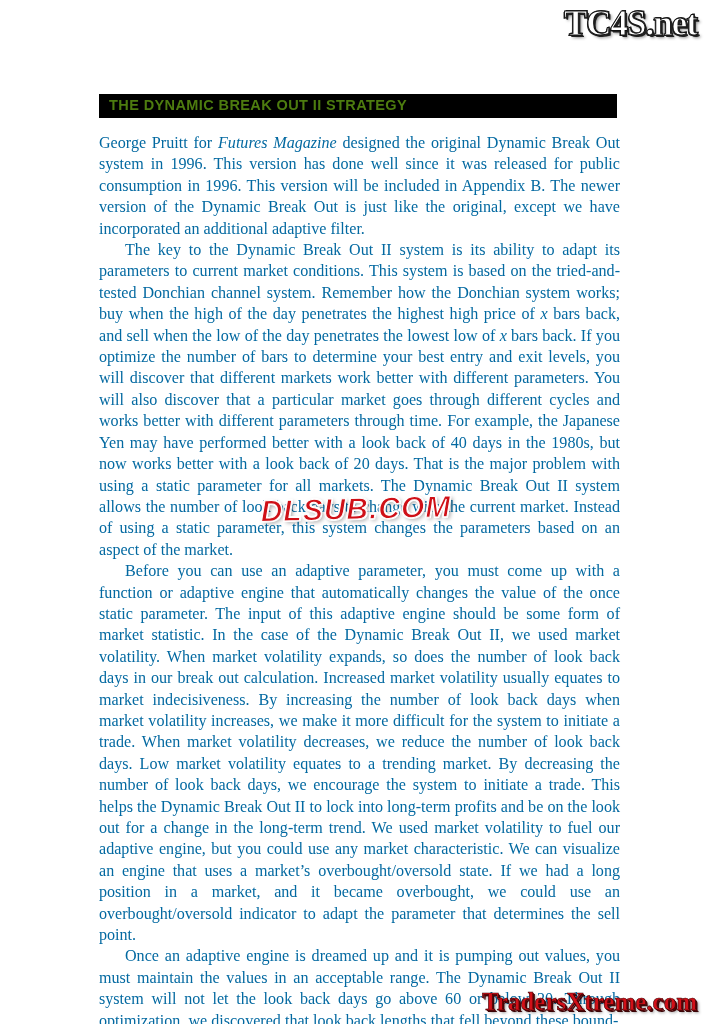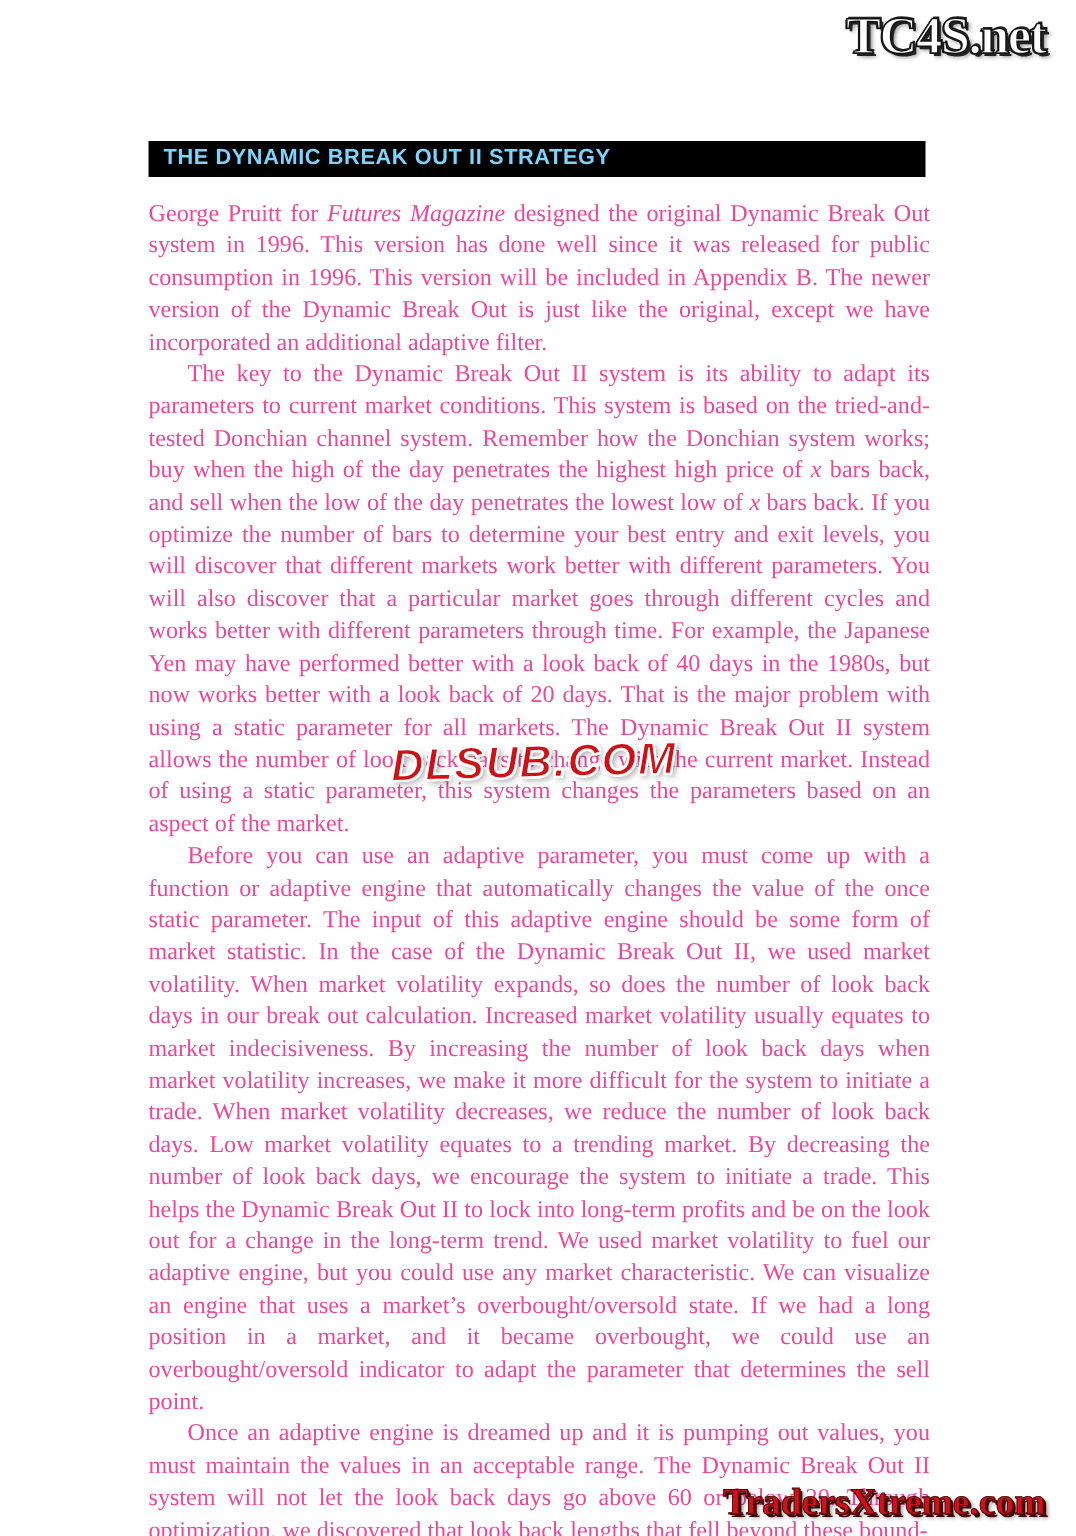--- a/index.html
+++ b/index.html
@@ -97,40 +97,40 @@
     left: 99px;
     top: 94px;
     width: 518px;
     height: 24px;
     background: #000000;
   }
   .head-bar .head-text {
     position: absolute;
     left: 10px;
     top: 3px;
-    color: #7dd3fc;
+    color: #4d7c0f;
     font-family: "Liberation Sans", sans-serif;
     font-weight: bold;
     font-size: 14.5px;
     letter-spacing: 0.4px;
   }
 
   
   .body {
     position: absolute;
     left: 99px;
     top: 132px;
     width: 521px;
   }
   p {
     margin: 0;
     font-size: 16.1px;
     line-height: 21.4px;
     text-align: justify;
-    color: #ec4899;
+    color: #0369a1;
     font-family: "Liberation Serif", serif;
   }
   p.indent {
     text-indent: 26px;
   }
   em { font-style: italic; }
   .it { font-style: italic; }
 </style>
 </head>
 <body>

